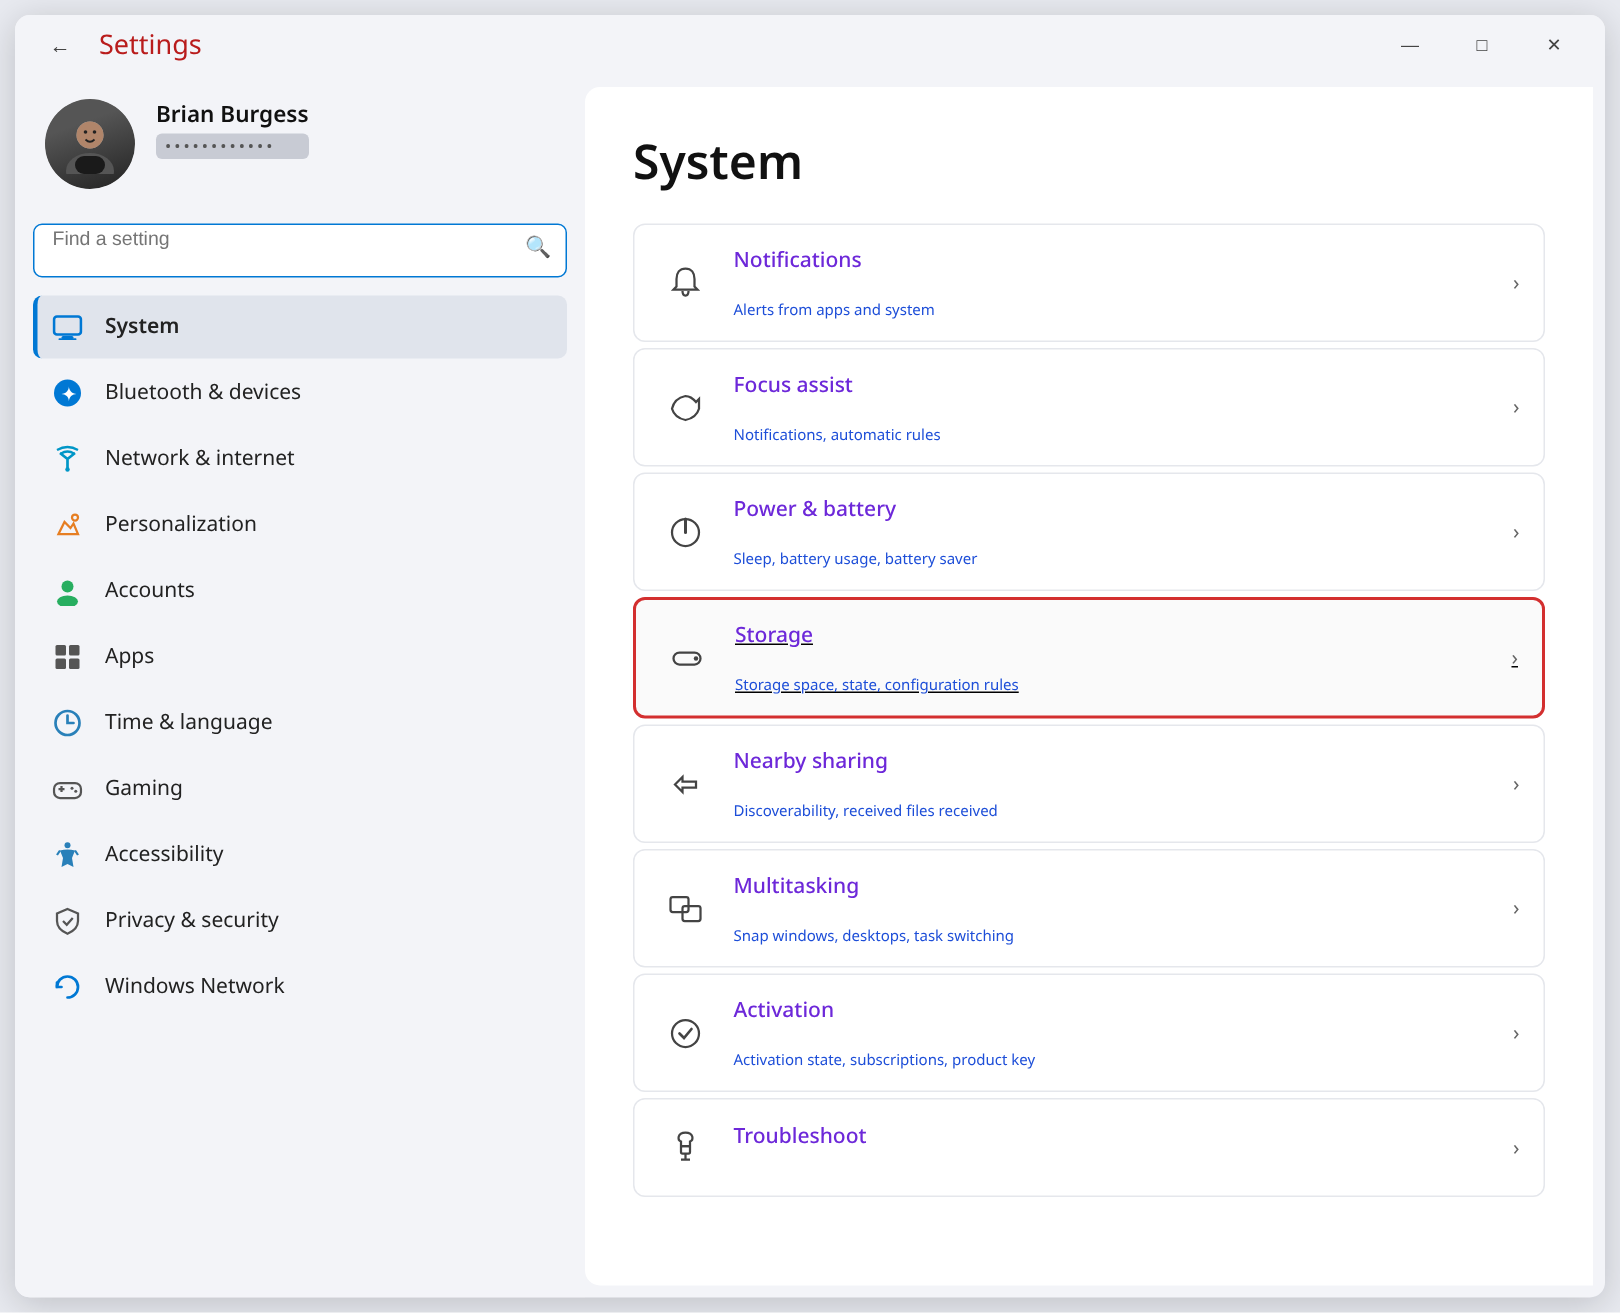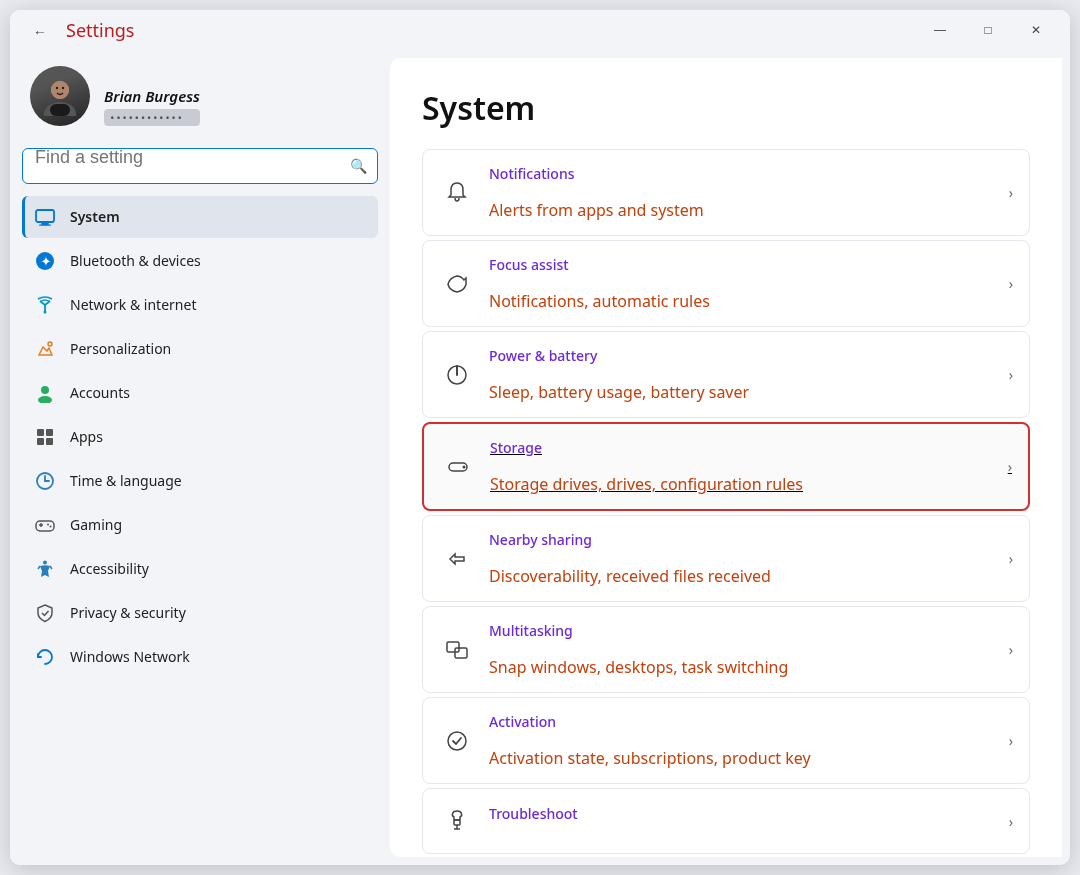--- a/index.html
+++ b/index.html
@@ -83,24 +83,23 @@
       width: 380px;
       background: #f3f4f8;
       display: flex;
       flex-direction: column;
       padding: 0 12px;
       overflow-y: auto;
       flex-shrink: 0;
     }
     .user-profile {
       display: flex;
-      align-items: flex-end;
+      align-items: flex-start;
       gap: 14px;
       padding: 16px 8px 16px 8px;
-      font-style: italic;
     }
     .avatar {
       width: 60px;
       height: 60px;
       border-radius: 50%;
       background: #888;
       overflow: hidden;
       flex-shrink: 0;
       display: flex;
       align-items: center;
@@ -142,21 +141,21 @@
     .search-box {
       margin: 4px 0 12px 0;
       position: relative;
     }
     .search-input {
       width: 100%;
       height: 36px;
       border: 1.5px solid #0078d4;
       border-radius: 6px;
       padding: 0 36px 16px 12px;
-      font-size: 18px;
+      font-size: 13px;
       background: white;
       color: #222;
       outline: none;
     }
     .search-icon-wrap {
       position: absolute;
       right: 10px;
       top: 50%;
       transform: translateY(-50%);
       color: #666;
@@ -239,22 +238,22 @@
     }
     .setting-text {
       flex: 1;
     }
     .setting-title {
       font-size: 14px;
       font-weight: 500;
       color: #6d28d9;
     }
     .setting-desc {
-      font-size: 16px;
-      color: #c2410c;
+      font-size: 10px;
+      color: #1d4ed8;
       margin-top: 16px;
     }
     .setting-chevron {
       font-size: 14px;
       color: #666;
       margin-left: 10px;
     }
 
     
     .icon-system { color: #0078d4; }
@@ -464,21 +463,21 @@
 
       <div class="setting-item highlighted">
         <span class="setting-icon">
           <svg width="24" height="24" viewBox="0 0 24 24" fill="none">
               <rect x="3" y="8" width="18" height="8" rx="4" stroke="#444" stroke-width="1.5" fill="none"></rect>
               <circle cx="18" cy="12" r="1.5" fill="#444"></circle>
             </svg>
         </span>
         <div class="setting-text">
           <div class="setting-title">Storage</div>
-          <div class="setting-desc">Storage drives, drives, configuration rules</div>
+          <div class="setting-desc">Storage space, state, configuration rules</div>
         </div>
         <span class="setting-chevron">›</span>
       </div>
 
       <div class="setting-item">
         <span class="setting-icon">
           <svg width="24" height="24" viewBox="0 0 24 24" fill="none">
               <path d="M5 12 L10 7 L10 10 L19 10 L19 14 L10 14 L10 17 Z" stroke="#444" stroke-width="1.5" fill="none"></path>
             </svg>
         </span>

